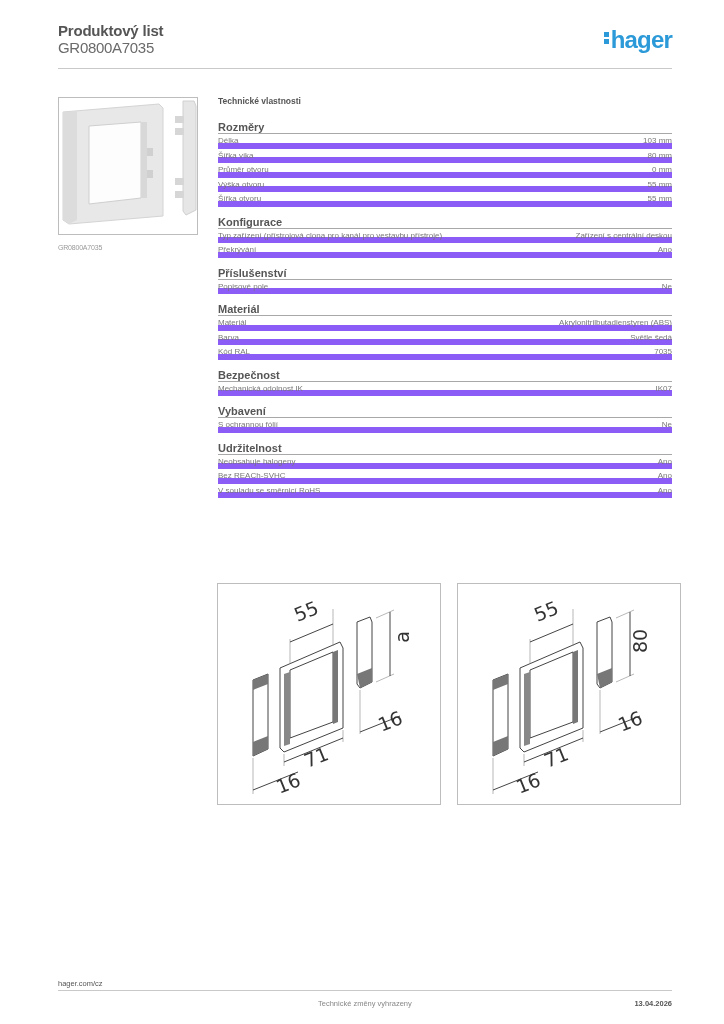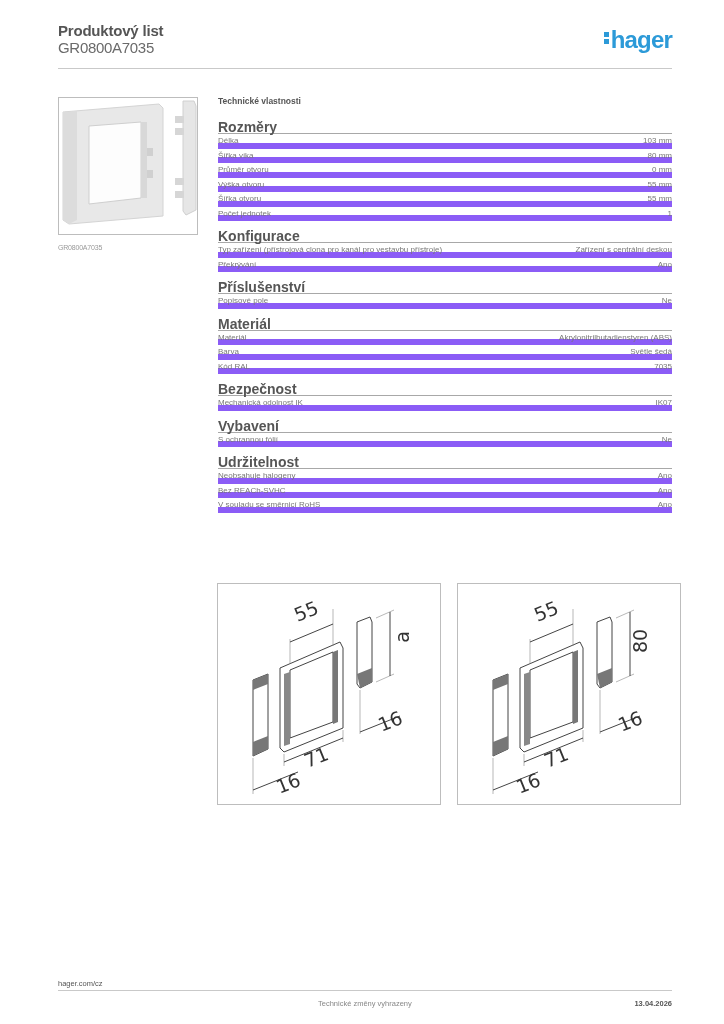--- a/index.html
+++ b/index.html
@@ -13,21 +13,21 @@
   .logo .colon { display: inline-block; width: 5px; margin-right: 2px; vertical-align: 2px; }
   .logo .dot { display: block; width: 5px; height: 5px; background: #2c9ad8; margin: 2px 0; }
   .header-rule { position: absolute; left: 58px; top: 68px; width: 614px; height: 1px; background: #c9c9c9; }
 
   .product-image { position: absolute; left: 58px; top: 97px; width: 140px; height: 138px; border: 1px solid #bdbdbd; background: #fff; }
   .product-caption { position: absolute; left: 58px; top: 244px; font-size: 7px; color: #999; letter-spacing: -0.2px; }
 
   .spec { position: absolute; left: 218px; top: 96px; width: 454px; }
   .spec-title { font-size: 8.5px; font-weight: bold; color: #555; height: 12px; margin-bottom: 13px; }
   .group { margin-bottom: 9px; }
-  .group-title { font-size: 14px; font-weight: bold; color: #555; height: 13px; line-height: 13px; border-bottom: 1px solid #a8a8a8; }
+  .group-title { font-size: 11px; font-weight: bold; color: #555; height: 13px; line-height: 13px; border-bottom: 1px solid #a8a8a8; }
   .row { display: flex; justify-content: space-between; height: 14.5px; line-height: 13.5px; font-size: 8px; color: #777; border-bottom: 6px solid #8b5cf6; }
   .row .v { text-align: right; }
 
   .illus-title { position: absolute; left: 218px; top: 565px; font-size: 8.5px; font-weight: bold; color: #555; margin-top: 36px; }
   .drawing { position: absolute; top: 583px; width: 224px; height: 222px; border: 1px solid #bdbdbd; background: #fff; }
   .drawing.d1 { left: 217px; }
   .drawing.d2 { left: 457px; }
   .dim { position: absolute; font-size: 19px; color: #333; font-family: "DejaVu Sans", sans-serif; }
 
   .footer-rule { position: absolute; left: 58px; top: 990px; width: 614px; height: 1px; background: #c9c9c9; }
@@ -83,24 +83,20 @@
         <span>Průměr otvoru</span>
         <span class="v">0 mm</span>
       </div>
     <div class="row">
         <span>Výška otvoru</span>
         <span class="v">55 mm</span>
       </div>
     <div class="row">
         <span>Šířka otvoru</span>
         <span class="v">55 mm</span>
-      </div>
-    <div class="row">
-        <span>Počet jednotek</span>
-        <span class="v">1</span>
       </div>
   </div>
 
   <div class="group">
     <div class="group-title">Konfigurace</div>
     <div class="row">
         <span>Typ zařízení (přístrojová clona pro kanál pro vestavbu přístroje)</span>
         <span class="v">Zařízení s centrální deskou</span>
       </div>
     <div class="row">

